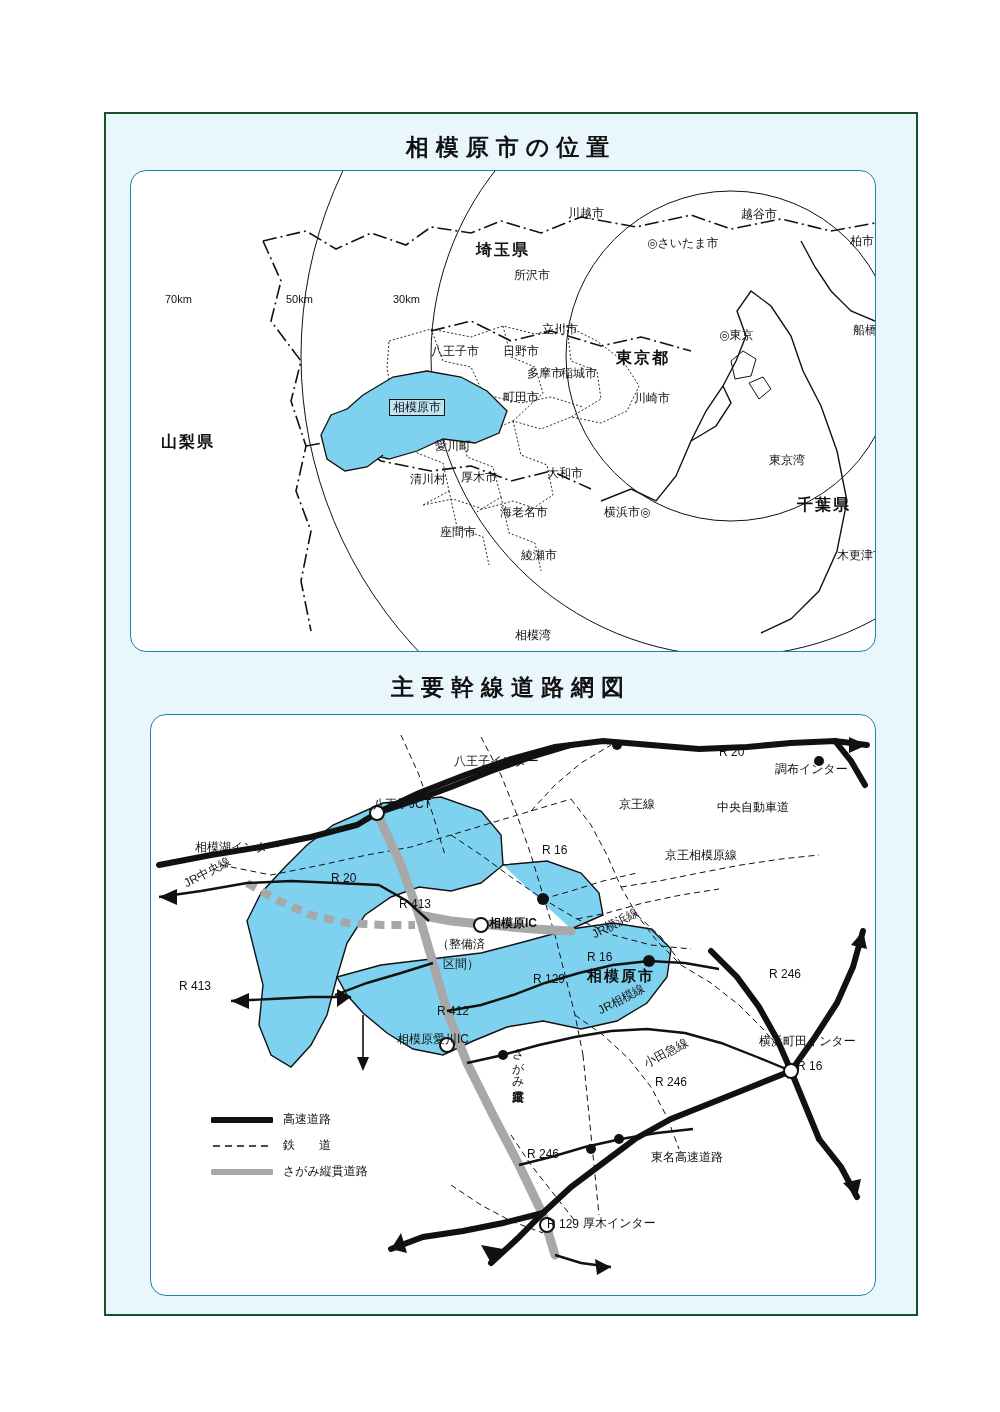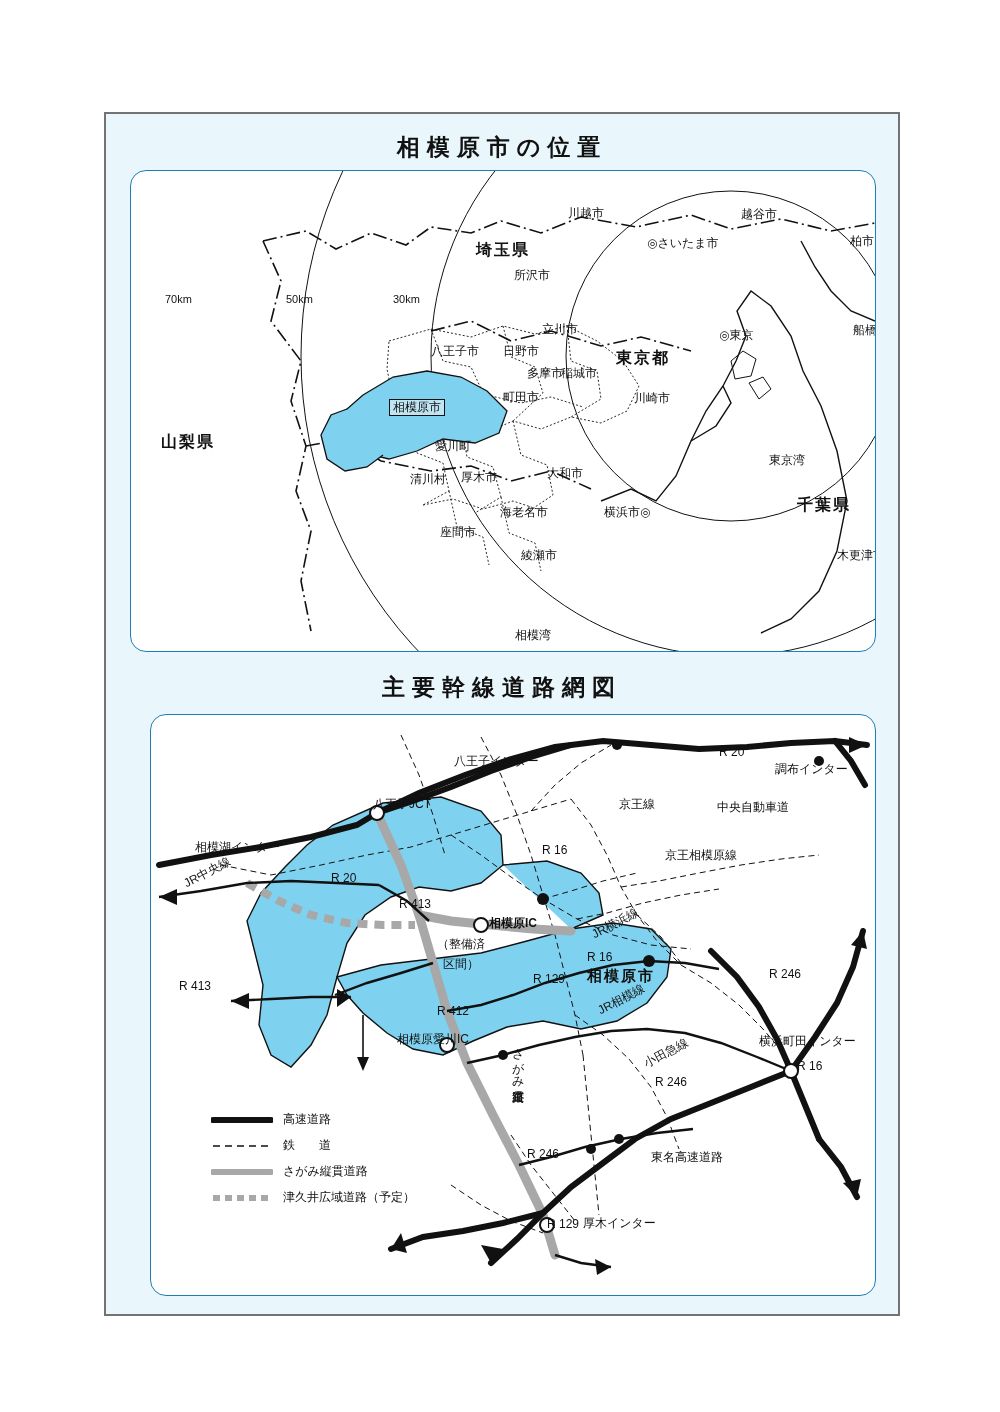--- a/index.html
+++ b/index.html
@@ -9,21 +9,22 @@
     font-family:"Liberation Sans","DejaVu Sans",sans-serif;
     color:#111;
     overflow:hidden;
   }
   .page{position:relative;width:1000px;height:1412px;}
 
   .panel{
     position:absolute;
     left:104px;top:112px;width:792px;height:1200px;
     background:#e9f6fc;
-    border:2px solid #737373;
+    border:2px solid #14532d;
+    padding-left:18px;
   }
 
   .section-title{
     position:absolute;
     left:0;width:100%;
     text-align:center;
     font-size:23px;
     font-weight:bold;
     letter-spacing:7px;
     color:#111;
@@ -309,23 +310,17 @@
             <line x1="2" y1="13" x2="60" y2="13" stroke="#111" stroke-width="1.4" stroke-dasharray="7 5"></line>
           </svg>
           <div class="leg-txt">鉄　　道</div>
         </div>
         <div class="leg-row">
           <svg class="leg-sym" viewBox="0 0 62 26">
             <line x1="2" y1="13" x2="60" y2="13" stroke="#a8a8a8" stroke-width="6" stroke-linecap="round"></line>
           </svg>
           <div class="leg-txt">さがみ縦貫道路</div>
         </div>
-        <div class="leg-row">
-          <svg class="leg-sym" viewBox="0 0 62 26">
-            <line x1="2" y1="13" x2="60" y2="13" stroke="#a8a8a8" stroke-width="6" stroke-dasharray="7 5"></line>
-          </svg>
-          <div class="leg-txt">津久井広域道路（予定）</div>
-        </div>
       </div>
     </div>
 
   </div>
 </div>
 
 </body></html>

